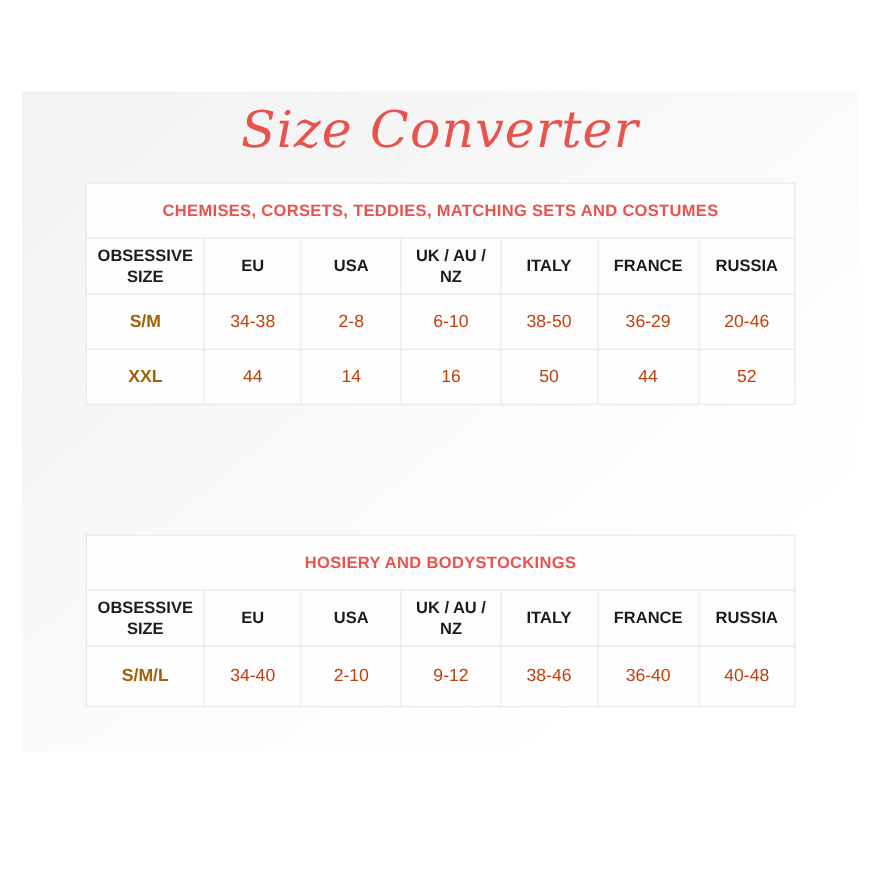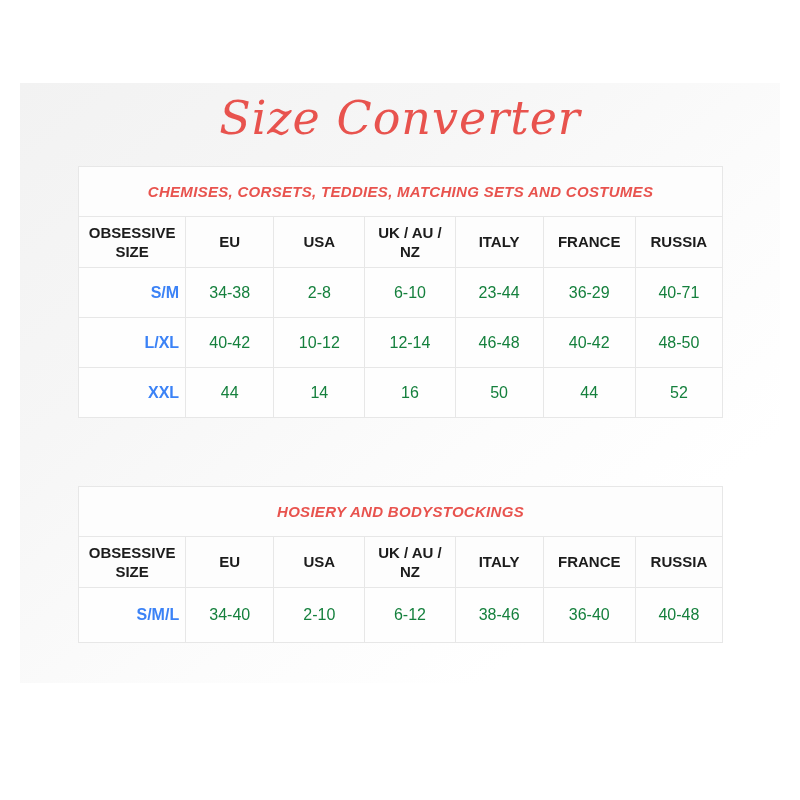--- a/index.html
+++ b/index.html
@@ -38,31 +38,30 @@
   .size-table td,.size-table th{
     border:1px solid #e7e7e7;
     text-align:center;vertical-align:middle;
     padding:2px 6px;box-sizing:border-box;
   }
   .section-title-cell{
     height:50px;
     color:var(--accent);
     font-weight:bold;font-size:15px;letter-spacing:.3px;
     background:#fdfdfd;
-    font-style:italic;
   }
   .size-table th{
     height:51px;
     color:#1c1c1c;font-weight:bold;font-size:15px;line-height:1.3;
     background:#fdfdfd;
   }
   #table-1 td.data{height:50px;}
   #table-2 td.data{height:55px;}
-  td.data{color:#15803d;font-size:16px;background:#fefefe;}
-  td.size-label{font-weight:bold;font-size:16px;color:#3b82f6;text-align:right;}
+  td.data{color:#c2410c;font-size:16px;background:#fefefe;}
+  td.size-label{font-weight:bold;font-size:16px;color:#a16207;}
 
   col.c-size{width:107px;}
   col.c-eu{width:88px;}
   col.c-usa{width:91px;}
   col.c-uk{width:90px;}
   col.c-italy{width:88px;}
   col.c-france{width:92px;}
   col.c-russia{width:87px;}
 </style>
 </head>
@@ -93,32 +92,23 @@
       <th>UK / AU / NZ</th>
       <th>ITALY</th>
       <th>FRANCE</th>
       <th>RUSSIA</th>
     </tr>
     <tr>
       <td class="data size-label">S/M</td>
       <td class="data">34-38</td>
       <td class="data">2-8</td>
       <td class="data">6-10</td>
-      <td class="data">23-44</td>
+      <td class="data">38-50</td>
       <td class="data">36-29</td>
-      <td class="data">40-71</td>
-    </tr>
-    <tr>
-      <td class="data size-label">L/XL</td>
-      <td class="data">40-42</td>
-      <td class="data">10-12</td>
-      <td class="data">12-14</td>
-      <td class="data">46-48</td>
-      <td class="data">40-42</td>
-      <td class="data">48-50</td>
+      <td class="data">20-46</td>
     </tr>
     <tr>
       <td class="data size-label">XXL</td>
       <td class="data">44</td>
       <td class="data">14</td>
       <td class="data">16</td>
       <td class="data">50</td>
       <td class="data">44</td>
       <td class="data">52</td>
     </tr>
@@ -145,19 +135,19 @@
       <th>USA</th>
       <th>UK / AU / NZ</th>
       <th>ITALY</th>
       <th>FRANCE</th>
       <th>RUSSIA</th>
     </tr>
     <tr>
       <td class="data size-label">S/M/L</td>
       <td class="data">34-40</td>
       <td class="data">2-10</td>
-      <td class="data">6-12</td>
+      <td class="data">9-12</td>
       <td class="data">38-46</td>
       <td class="data">36-40</td>
       <td class="data">40-48</td>
     </tr>
   </tbody>
 </table>
 
 </body></html>

